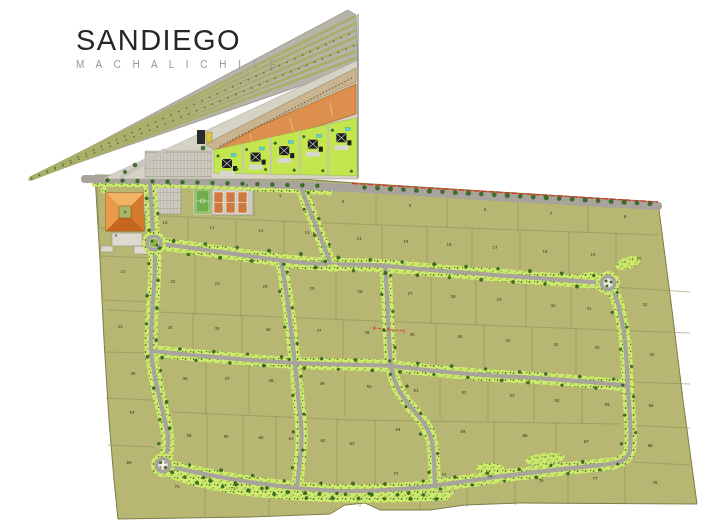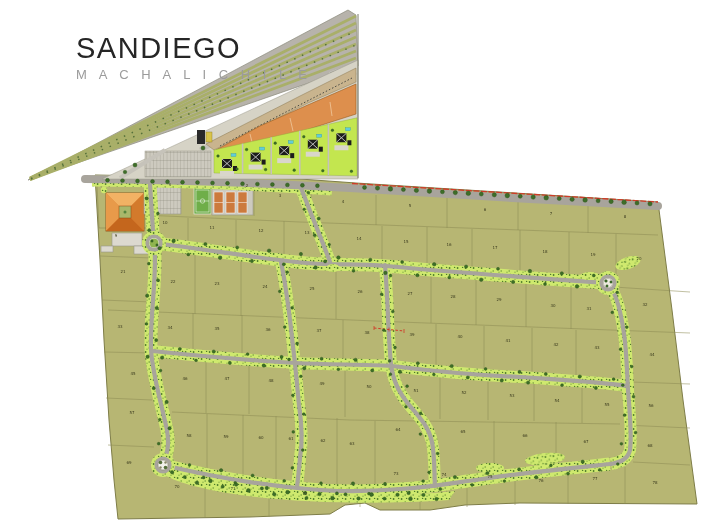--- a/index.html
+++ b/index.html
@@ -5,24 +5,24 @@
   :root{
     --land:#b7b673; --lot-line:#8d8c54; --road:#a8a49c; --verge:#cfe96e;
     --verge-dot:#4e7c2a; --tree:#3e6e28; --band-gray:#b7b3ab; --band-green:#a9af69;
     --building-orange:#e08838; --commercial-orange:#dd8f4d; --commercial-tan:#c9b48e;
     --housing-green:#c3e64f; --house-black:#1c1c1c; --pool-cyan:#62ccd8;
     --court-orange:#cc7a3d; --field-green:#6fae49; --paving:#cdcabf; --red:#d13a28; --white:#ffffff;
   }
   html,body{margin:0;padding:0;background:#fff;}
   .stage{position:relative;width:720px;height:530px;background:var(--white);overflow:hidden;
          font-family:"Liberation Sans", sans-serif;}
-  .hdr{position:absolute;left:76px;top:24px;z-index:5;margin-top:8px;}
+  .hdr{position:absolute;left:76px;top:24px;z-index:5;}
   .hdr h1{margin:0;font-size:29px;font-weight:500;letter-spacing:1.5px;color:#262626;
           font-family:"Liberation Sans", sans-serif;}
-  .hdr .sub{margin-top:2px;font-size:13px;letter-spacing:4.5px;color:#9b9b9b;font-weight:400;}
+  .hdr .sub{margin-top:2px;font-size:10px;letter-spacing:4.5px;color:#9b9b9b;font-weight:400;}
   svg{position:absolute;left:0;top:0;}
   .land{fill:var(--land);stroke:#7e7d48;stroke-width:1;}
   .lotline{stroke:var(--lot-line);stroke-width:.55;fill:none;}
   .verge{stroke:url(#speck);fill:none;}
   .road{stroke:var(--road);fill:none;stroke-linecap:round;stroke-linejoin:round;}
   .pv{fill:var(--verge)} .pd{fill:var(--verge-dot)} .pd2{fill:#6f9b3c}
   .ppav{fill:var(--paving)} .pst{stroke:#807f70;stroke-width:.5;fill:none}
   .band{fill:var(--band-gray);stroke:#8a8a7a;stroke-width:.7;}
   .bs{stroke:var(--band-green);stroke-width:2.8;fill:none;}
   .bd{stroke:#55703a;stroke-width:1.5;stroke-dasharray:1.5,7;fill:none;}

